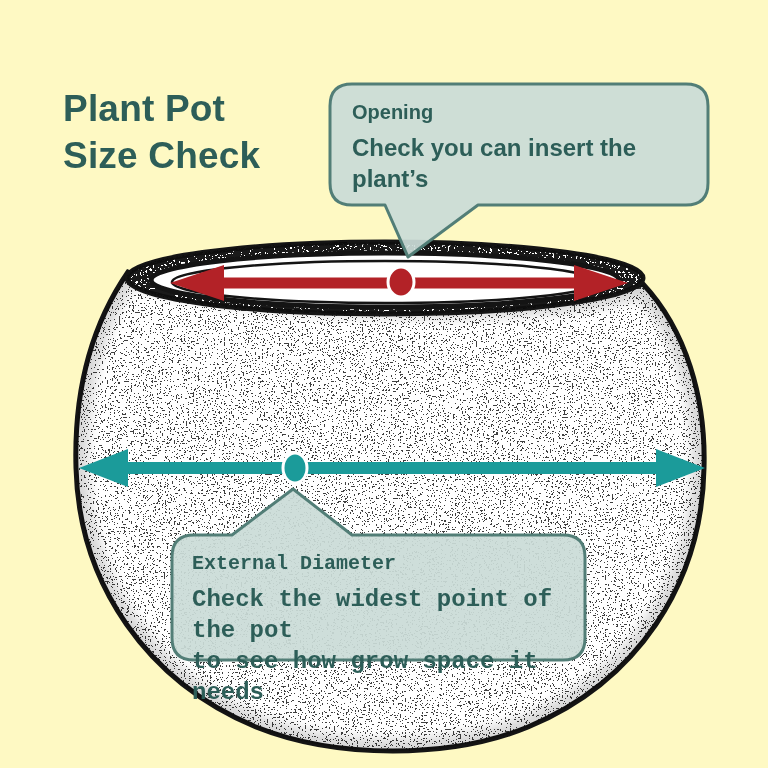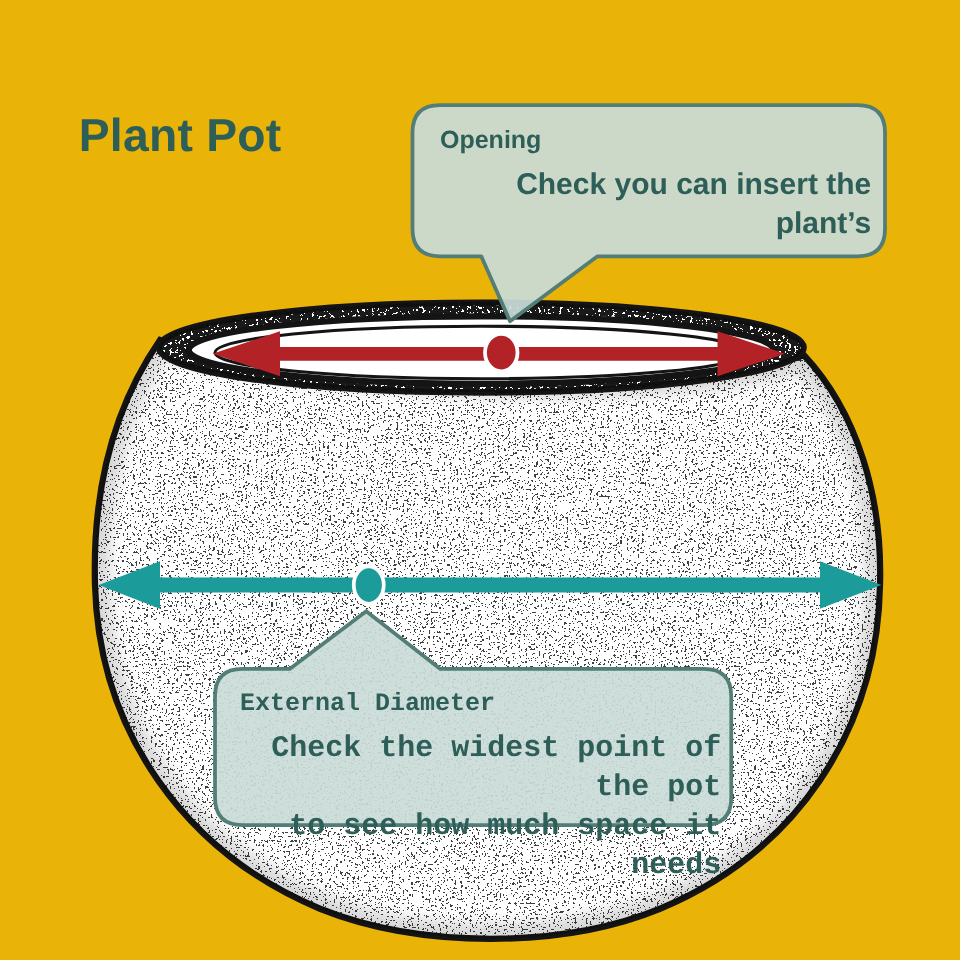--- a/index.html
+++ b/index.html
@@ -1,28 +1,28 @@
 <!DOCTYPE html>
 <html><head>
 <meta charset="utf-8">
 <style>
   html,body{margin:0;padding:0;background:#ffffff;}
   .stage{
-    position:relative;width:768px;height:768px;background:#eab308;overflow:hidden;
+    position:relative;width:768px;height:768px;background:#fef9c3;overflow:hidden;
     font-family:"Liberation Sans", sans-serif;
   }
   .stage svg{position:absolute;left:0;top:0;}
   .page-title{
     position:absolute;left:63px;top:86px;
     font-size:37px;font-weight:700;line-height:1.26;color:#2d5e58;
     letter-spacing:0.2px;
   }
   .callout-text{position:absolute;color:#2d5e58;}
   .callout-text .h{font-size:20px;font-weight:700;line-height:34px;}
-  .callout-text .b{font-size:24px;font-weight:700;line-height:31px;text-align:right;}
+  .callout-text .b{font-size:24px;font-weight:700;line-height:31px;}
   .callout-text.opening{left:352px;top:95px;width:345px;}
   .callout-text.external{left:192px;top:547px;width:385px;font-family:Liberation Mono, monospace;}
   .callout-text .h{margin-bottom:3px;}
 </style>
 </head>
 <body>
 
 <div class="stage">
 
   <svg width="768" height="768" viewBox="0 0 768 768" aria-hidden="true">
@@ -81,26 +81,27 @@
       <polygon points="705,468 656,449 656,487" fill="#1b9b9a"></polygon>
       <ellipse cx="295" cy="468" rx="12" ry="15" fill="#1b9b9a" stroke="#ffffff" stroke-width="3"></ellipse>
     </g>
 
     <path d="M 352 84 H 686 Q 708 84 708 106 V 183 Q 708 205 686 205 H 478 L 408 257 L 385 205 H 352 Q 330 205 330 183 V 106 Q 330 84 352 84 Z" fill="#cadcd7" fill-opacity="0.93" stroke="#527e77" stroke-width="3" stroke-linejoin="round"></path>
     <path d="M 194 535 H 232 L 293 489 L 352 535 H 563 Q 585 535 585 557 V 638 Q 585 660 563 660 H 194 Q 172 660 172 638 V 557 Q 172 535 194 535 Z" fill="#cadcd7" fill-opacity="0.93" stroke="#527e77" stroke-width="3" stroke-linejoin="round"></path>
   </svg>
 
   <div class="page-title">
     <div>Plant Pot</div>
+    <div>Size Check</div>
   </div>
 
   <div class="callout-text opening">
     <div class="h">Opening</div>
     <div class="b">Check you can insert the plant’s</div>
   </div>
 
   <div class="callout-text external">
     <div class="h">External Diameter</div>
     <div class="b">Check the widest point of the pot</div>
-    <div class="b">to see how much space it needs</div>
+    <div class="b">to see how grow space it needs</div>
   </div>
 
 </div>
 
 </body></html>

